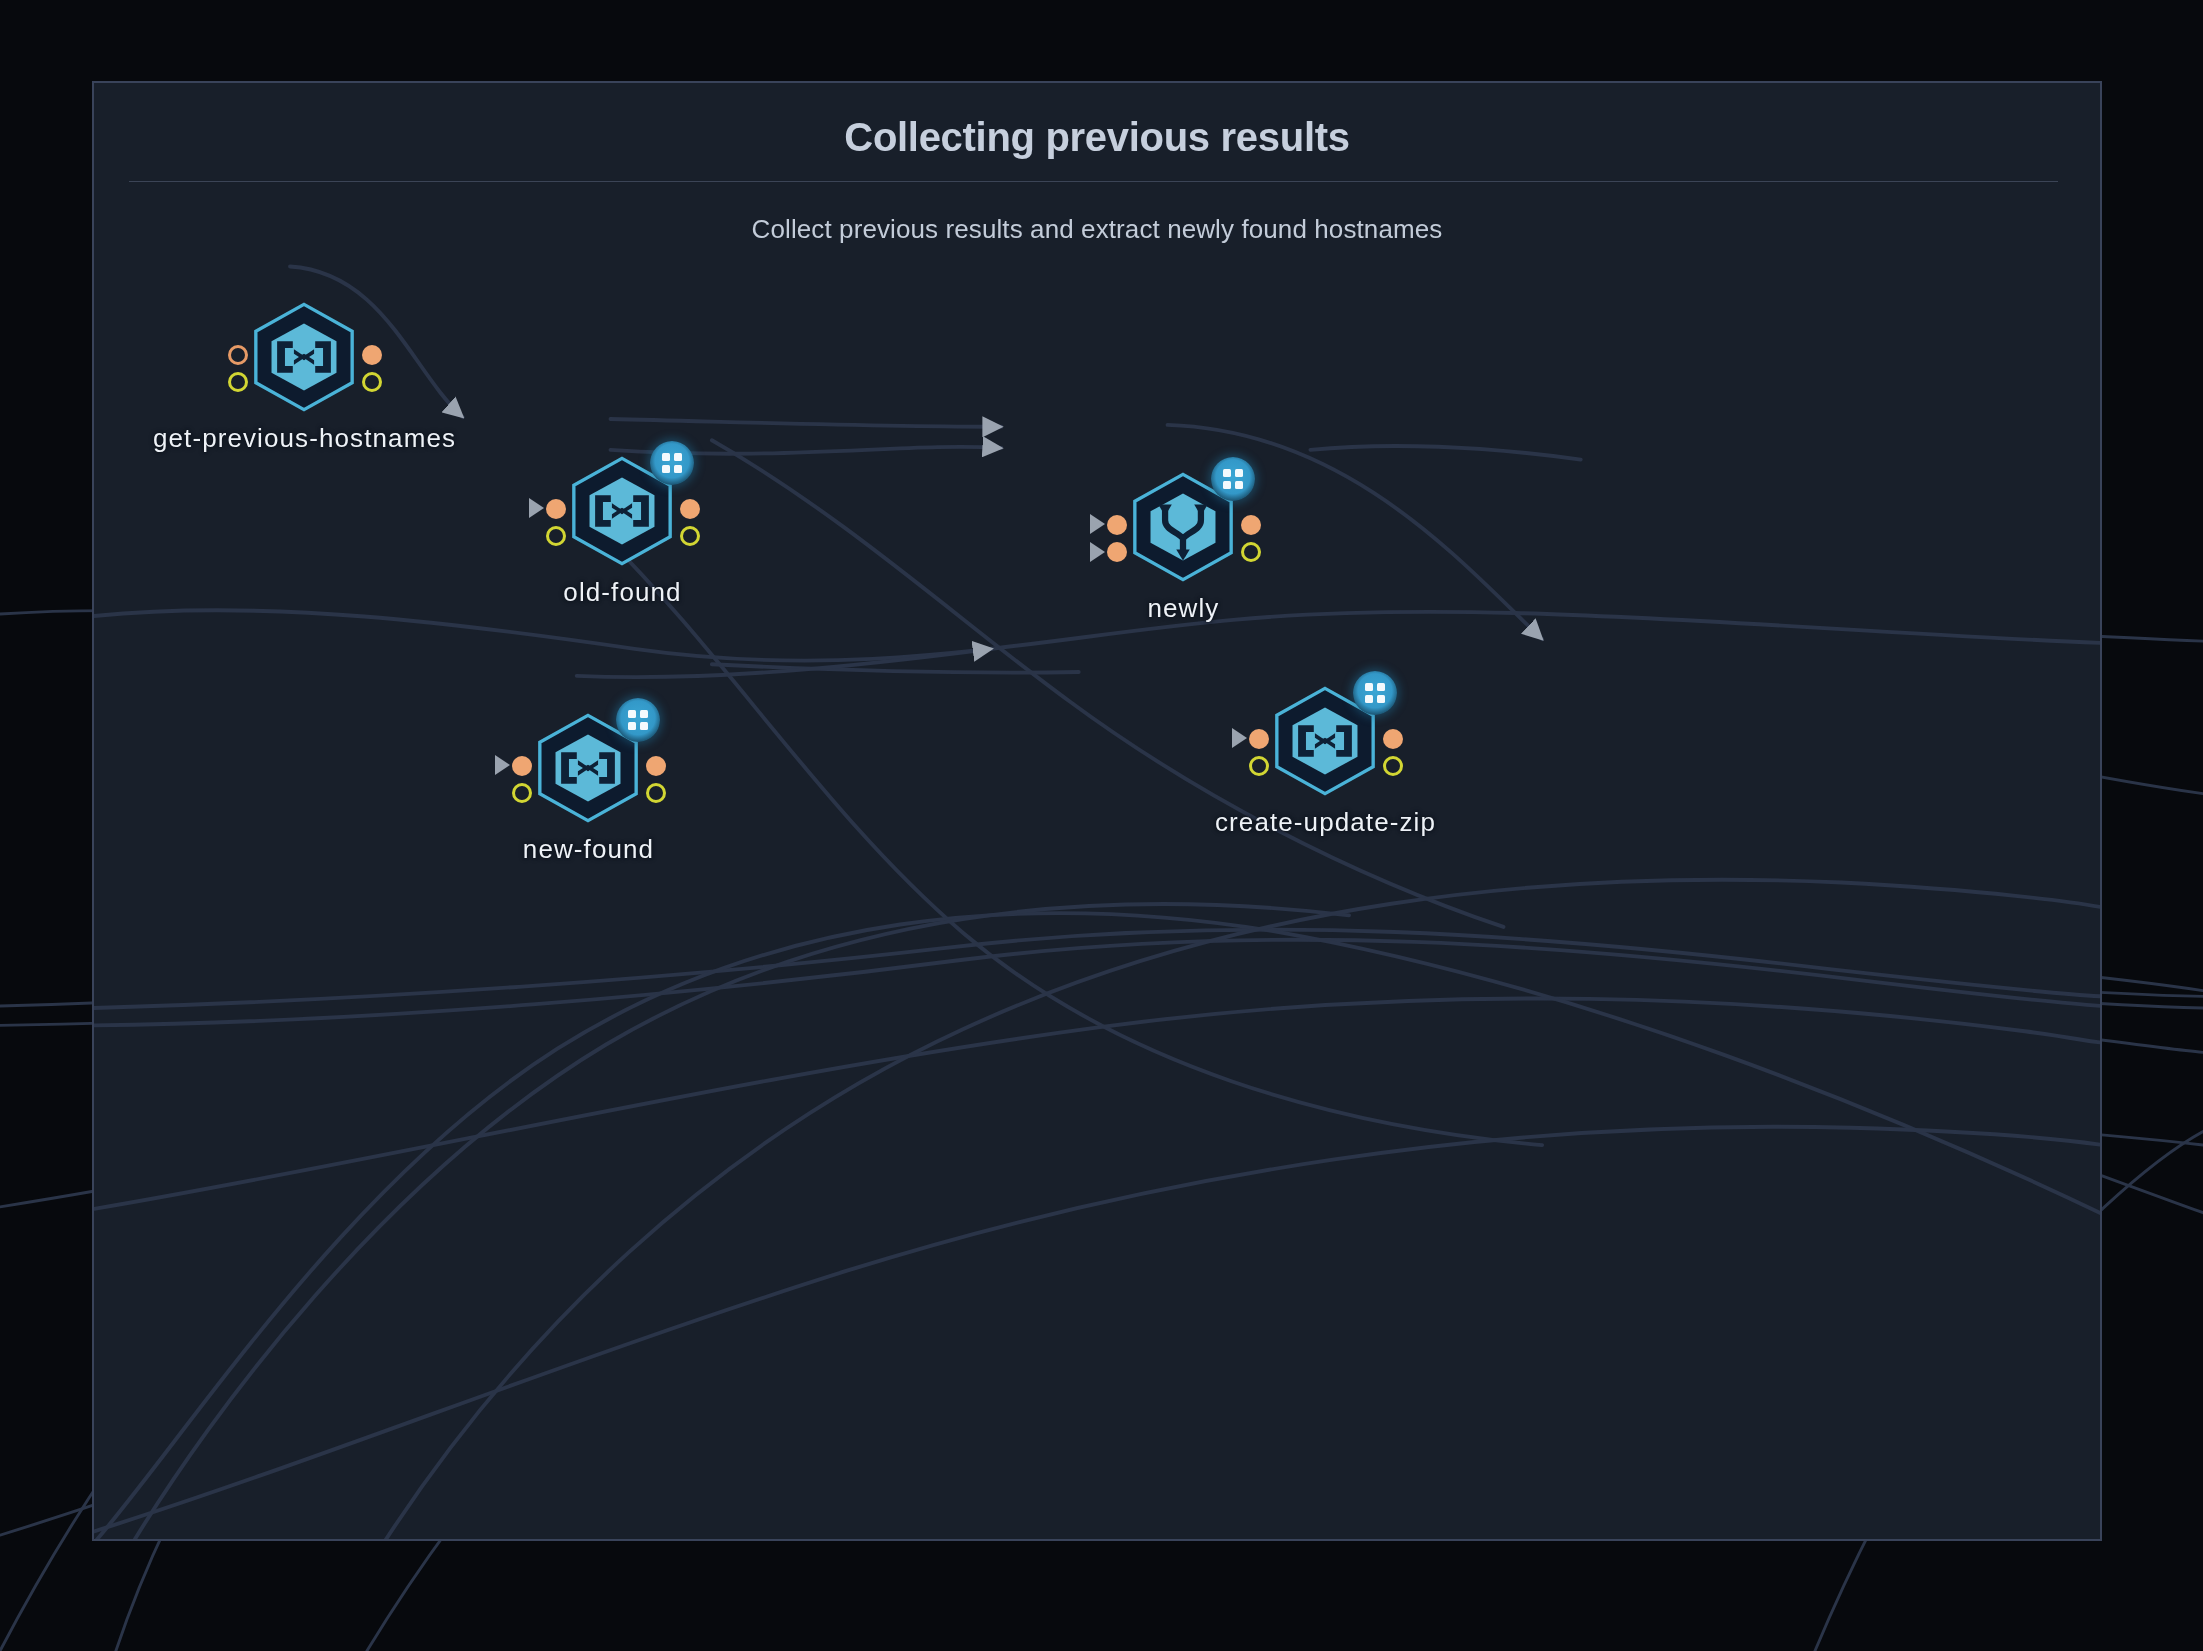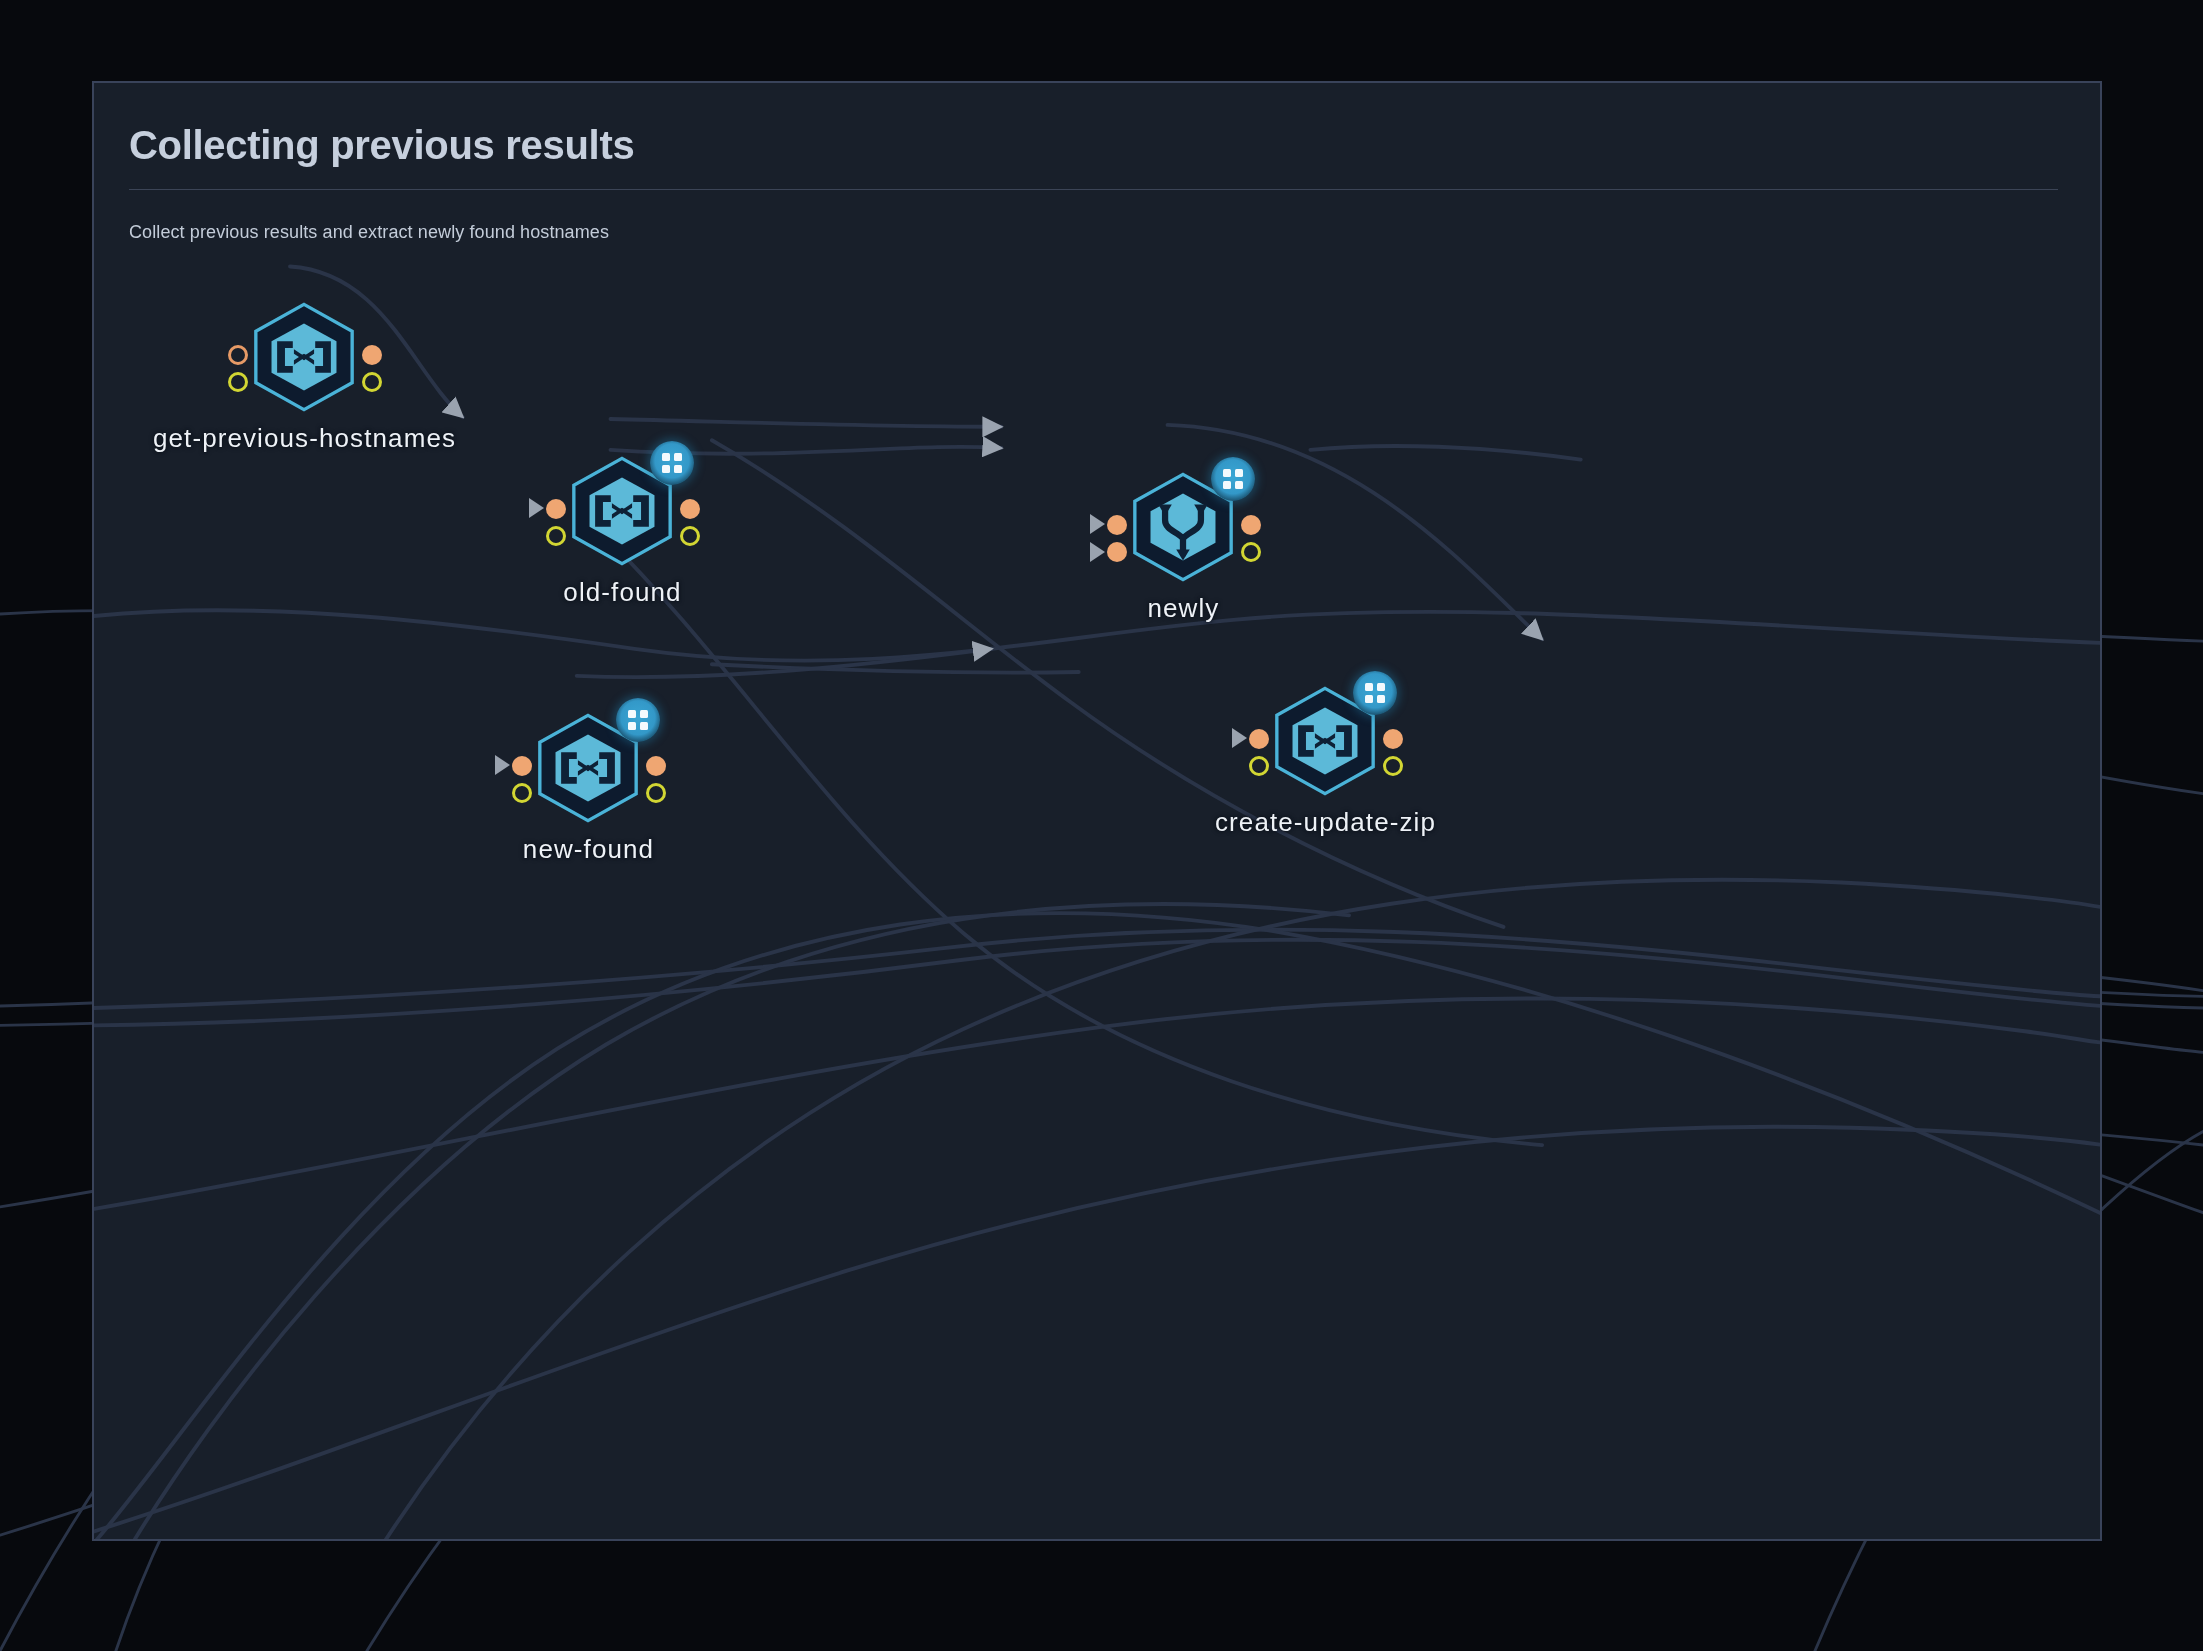--- a/index.html
+++ b/index.html
@@ -39,42 +39,43 @@
     width: 2010px;
     height: 1460px;
     background: #181f2a;
     border: 2.9px solid #39435a;
     box-sizing: border-box;
     overflow: hidden;
   }
 
   .panel-header {
     position: absolute;
-    left: 0; top: 8px;
+    left: 0; top: 0;
     width: 100%;
     box-sizing: border-box;
     padding: 29px 35px 0 35px;
+    text-align: center;
   }
   .panel-title {
     font-size: 40px;
     font-weight: bold;
     color: #c6cfdd;
     letter-spacing: -0.3px;
     margin: 0;
     line-height: 1.25;
   }
   .panel-divider {
     margin-top: 19.3px;
     height: 1px;
     background: #3b4456;
     width: 1929px;
   }
   .panel-subtitle {
     margin-top: 32px;
-    font-size: 18px;
+    font-size: 26px;
     color: #c3ccd9;
     letter-spacing: 0.1px;
   }
 
   
   .graph-area {
     position: absolute;
     left: 0;
     top: 8px;
     width: 2010px;

